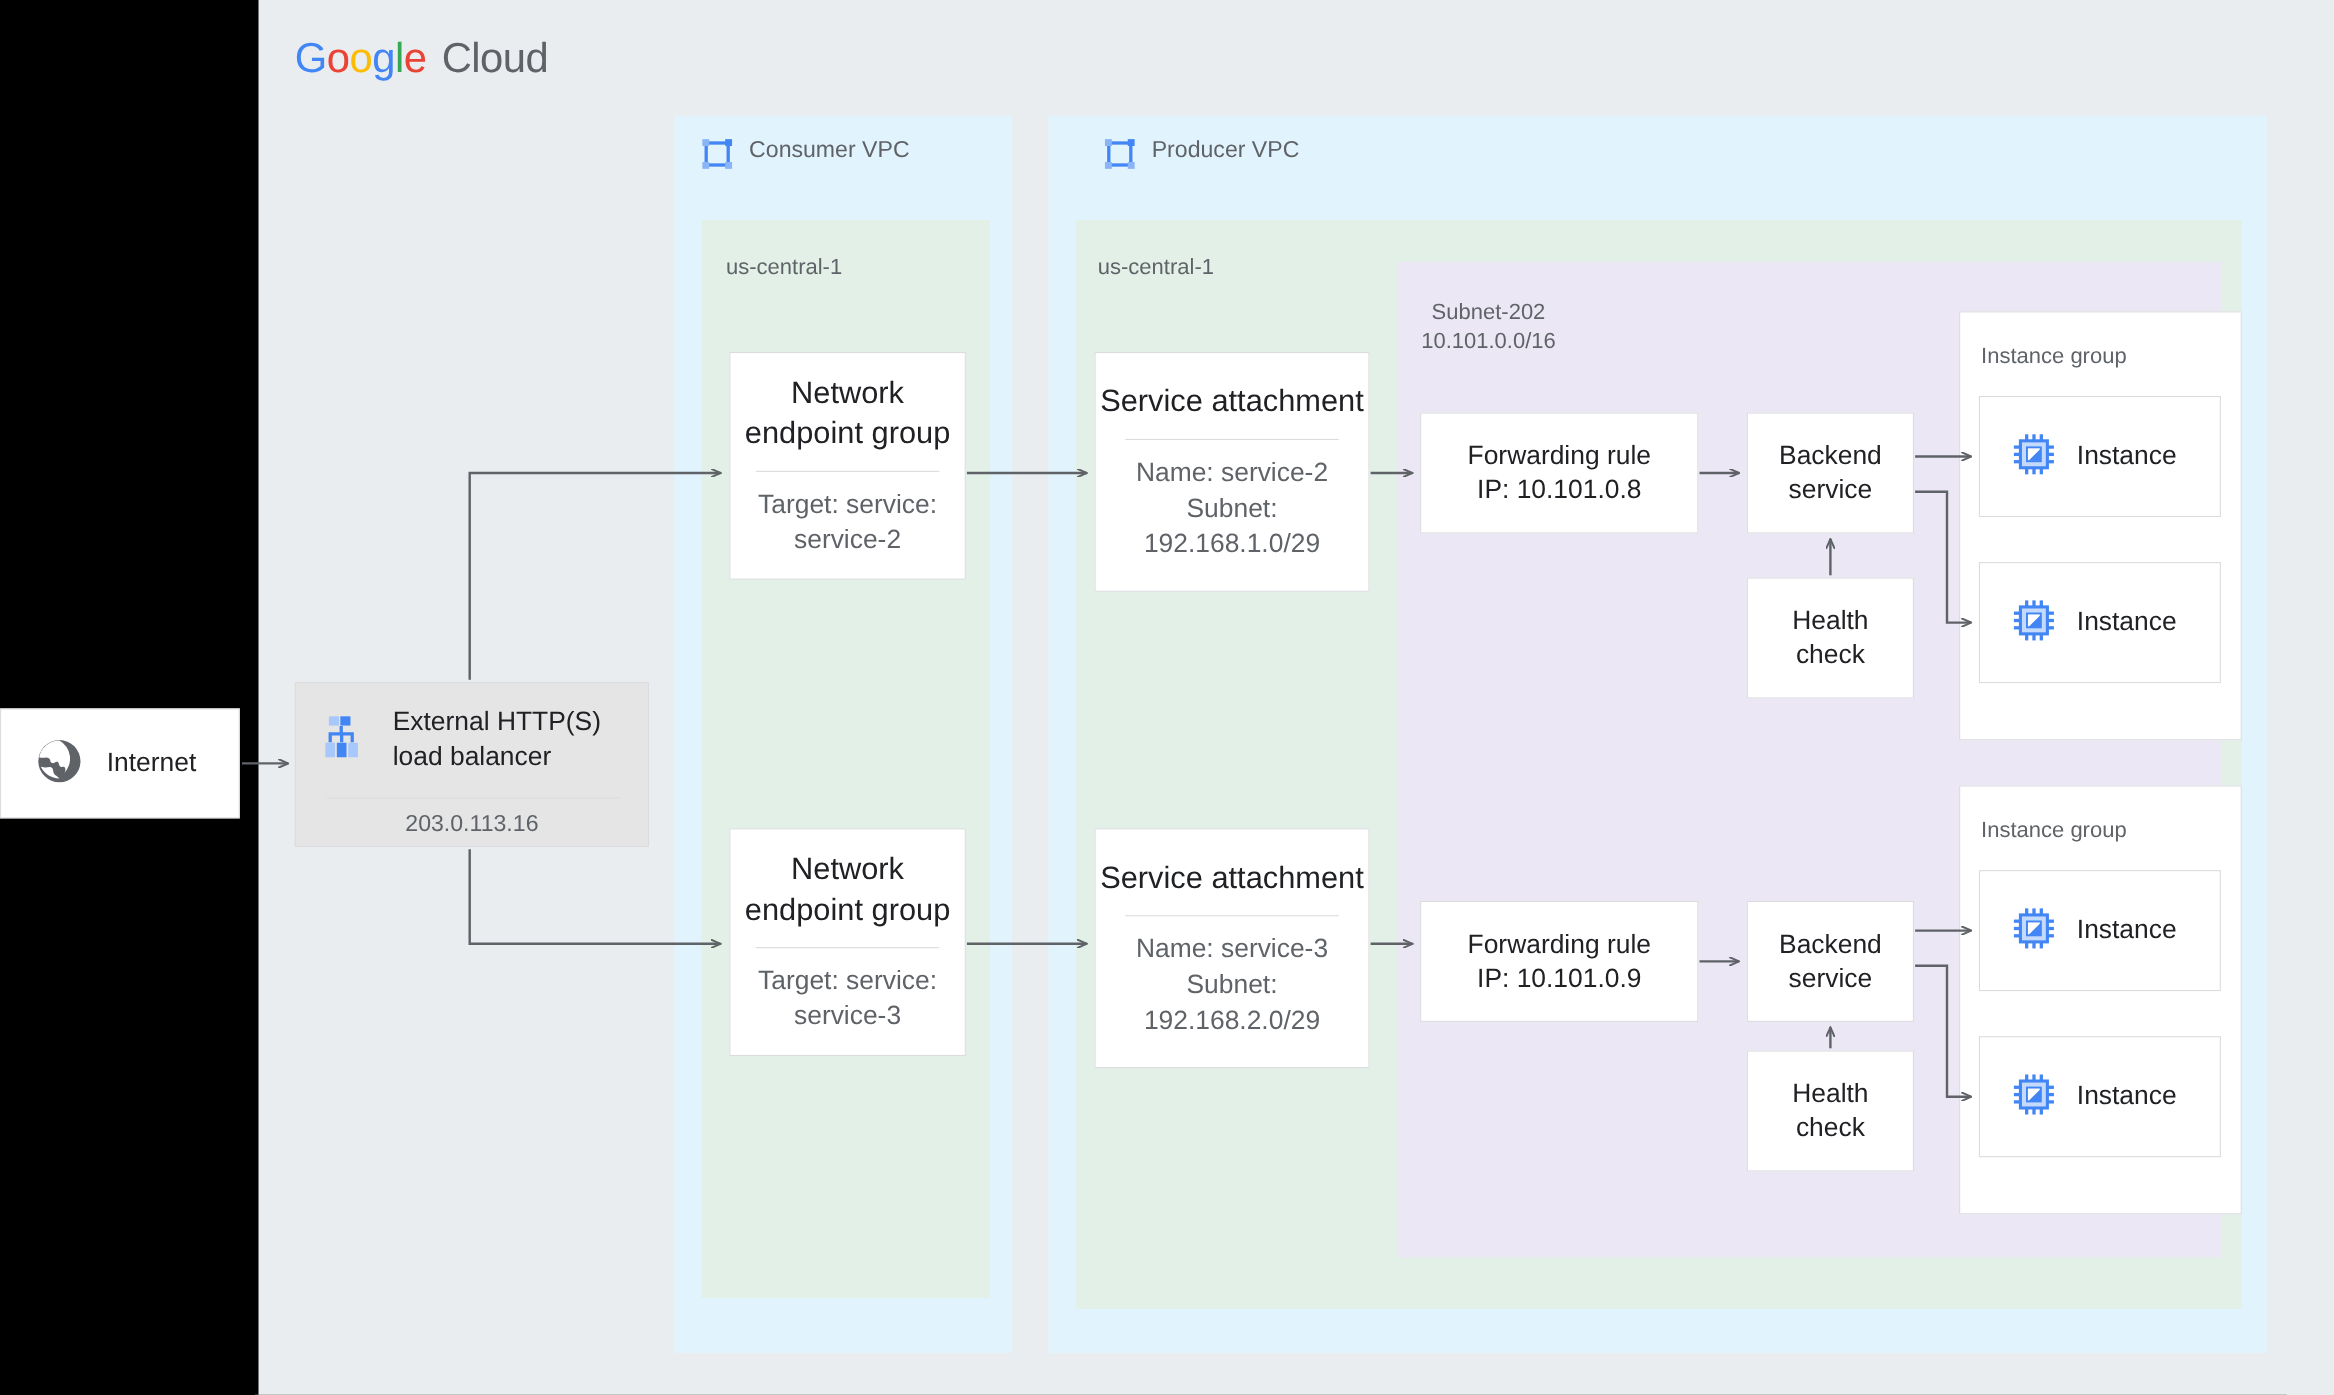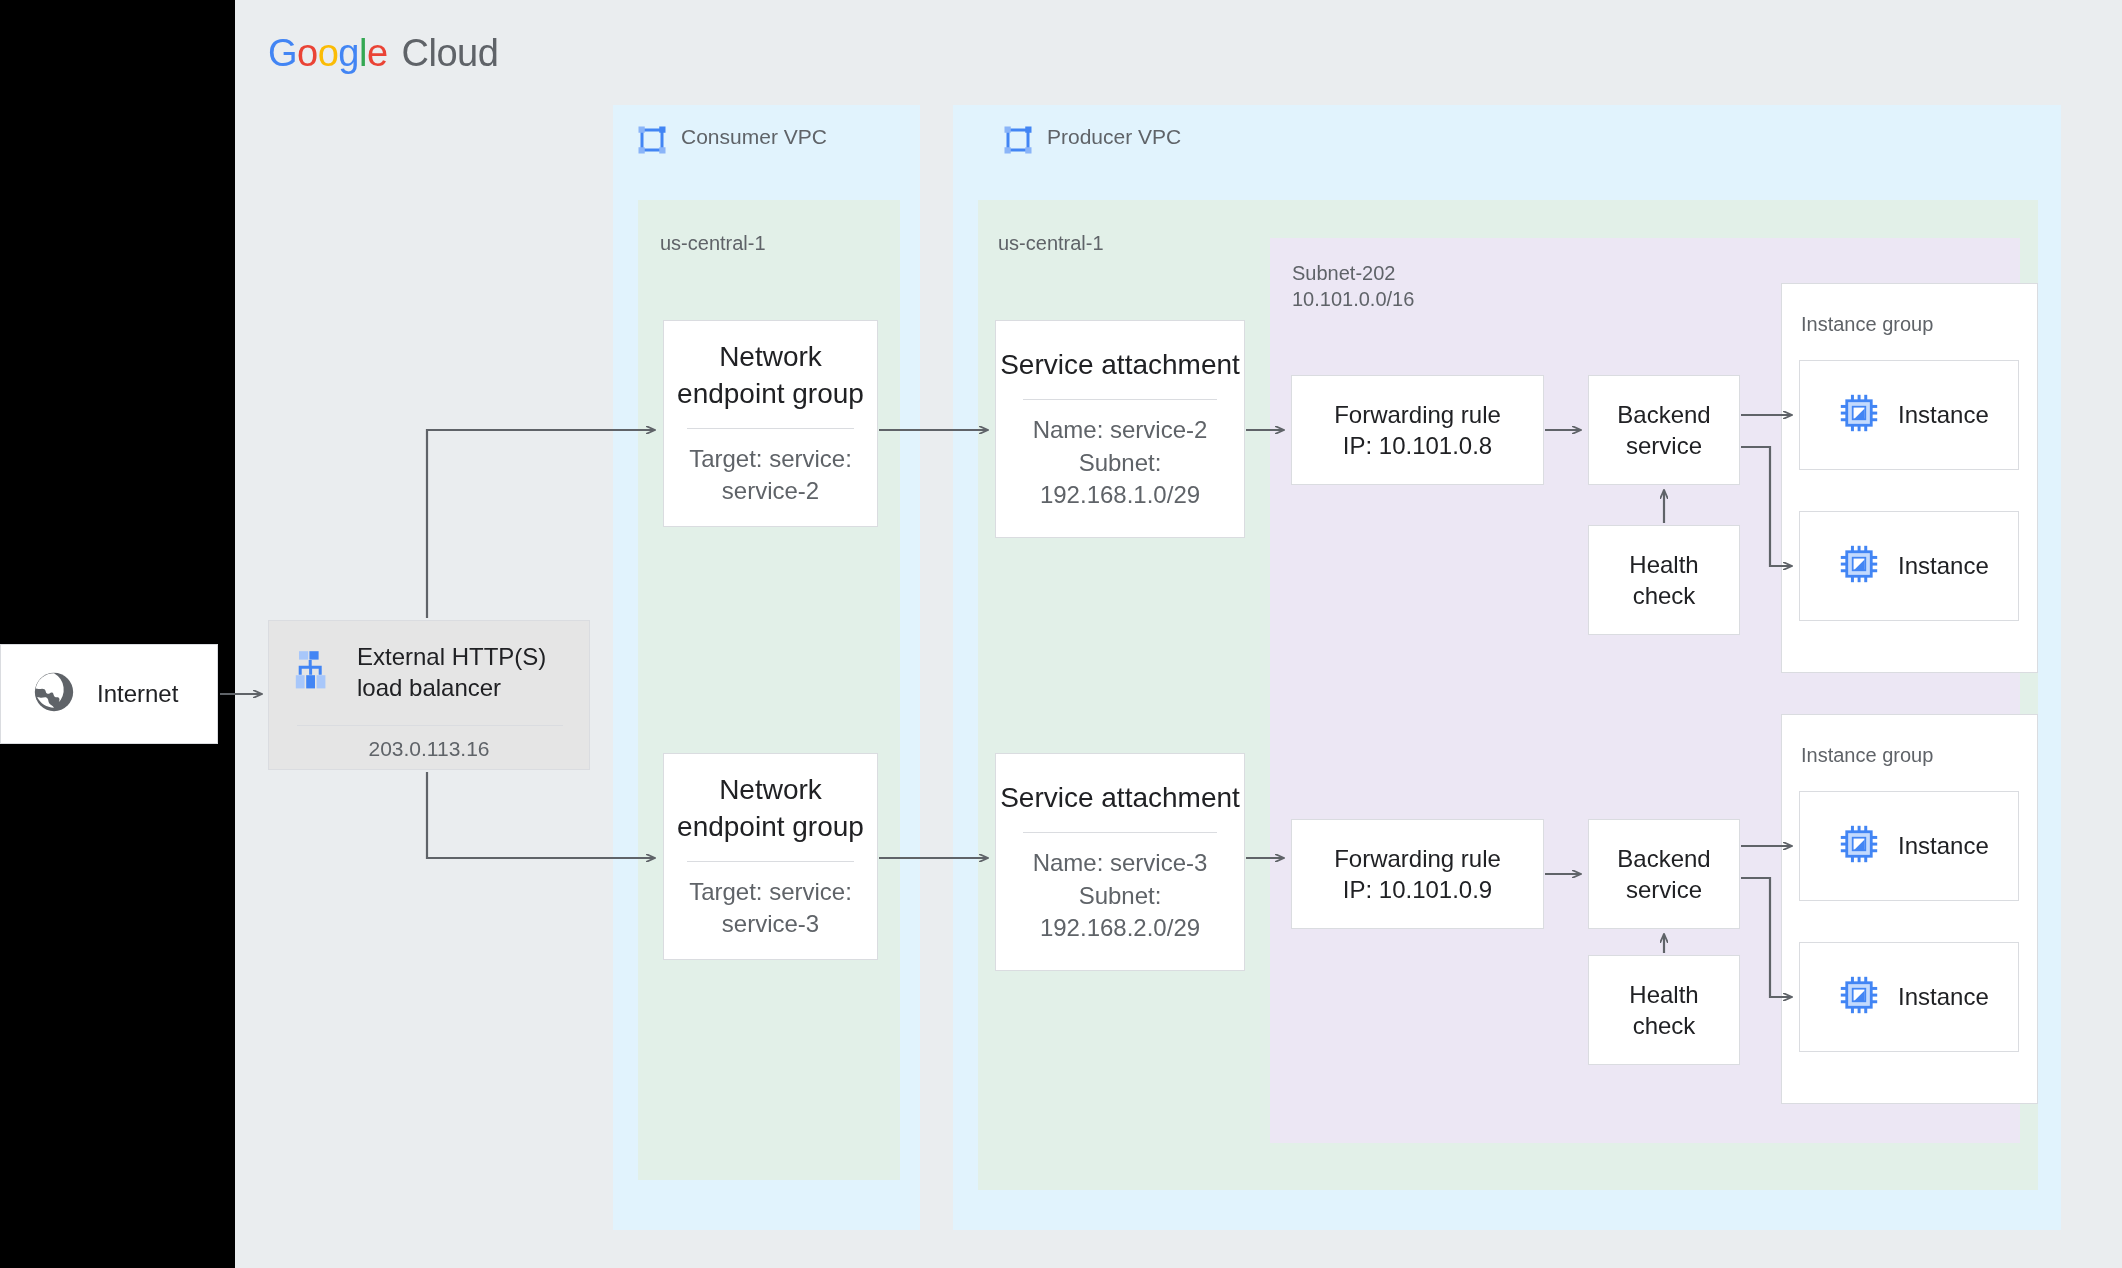--- a/index.html
+++ b/index.html
@@ -52,21 +52,21 @@
     display:flex; align-items:center; justify-content:center;
     text-align:center;
     font-size:24px; color:#202124; line-height:1.3;
   }
 
   .igroup { background:#fff; border:1px solid #dadce0; }
   .igroup-label { position:absolute; font-size:20px; color:#5f6368; }
   .inst-card {
     background:#fff; border:1px solid #dadce0;
     display:flex; align-items:center; justify-content:flex-start;
-    gap:18px; padding-left:38px;
+    gap:18px; padding-left:28px;
   }
   .inst-card .lbl { font-size:24px; color:#202124; }
 
   
   #internet-box {
     left:0px; top:644px; width:218px; height:100px;
     background:#fff; border:1px solid #dadce0;
     display:flex; align-items:center; gap:20px; padding-left:30px;
   }
   #internet-box .lbl { font-size:24px; color:#202124; }
@@ -146,21 +146,21 @@
         <rect x="17.8" y="17.8" width="5" height="5" fill="#8ab4f8"></rect>
       </svg>
     </span>
     <span class="vpc-label">Producer VPC</span>
   </div>
 
   <div class="abs region" style="left:978px; top:200px; width:1060px; height:990px;"></div>
   <div class="region-label" style="left:998px; top:232px;">us-central-1</div>
 
   <div class="abs subnet" style="left:1270px; top:238px; width:750px; height:905px;"></div>
-  <div class="subnet-label" style="left:1292px; top:260px;">
+  <div class="subnet-label" style="left:1292px; top:271px;text-align:center;">
     <span>Subnet-202</span><br>
     <span>10.101.0.0/16</span>
   </div>
 
   <div class="abs card" style="left:995px; top:320px; width:250px; height:218px;">
     <div class="title">Service attachment</div>
     <div class="rule"></div>
     <div class="sub">
       <span>Name: service-2</span><br>
       <span>Subnet:</span><br>

